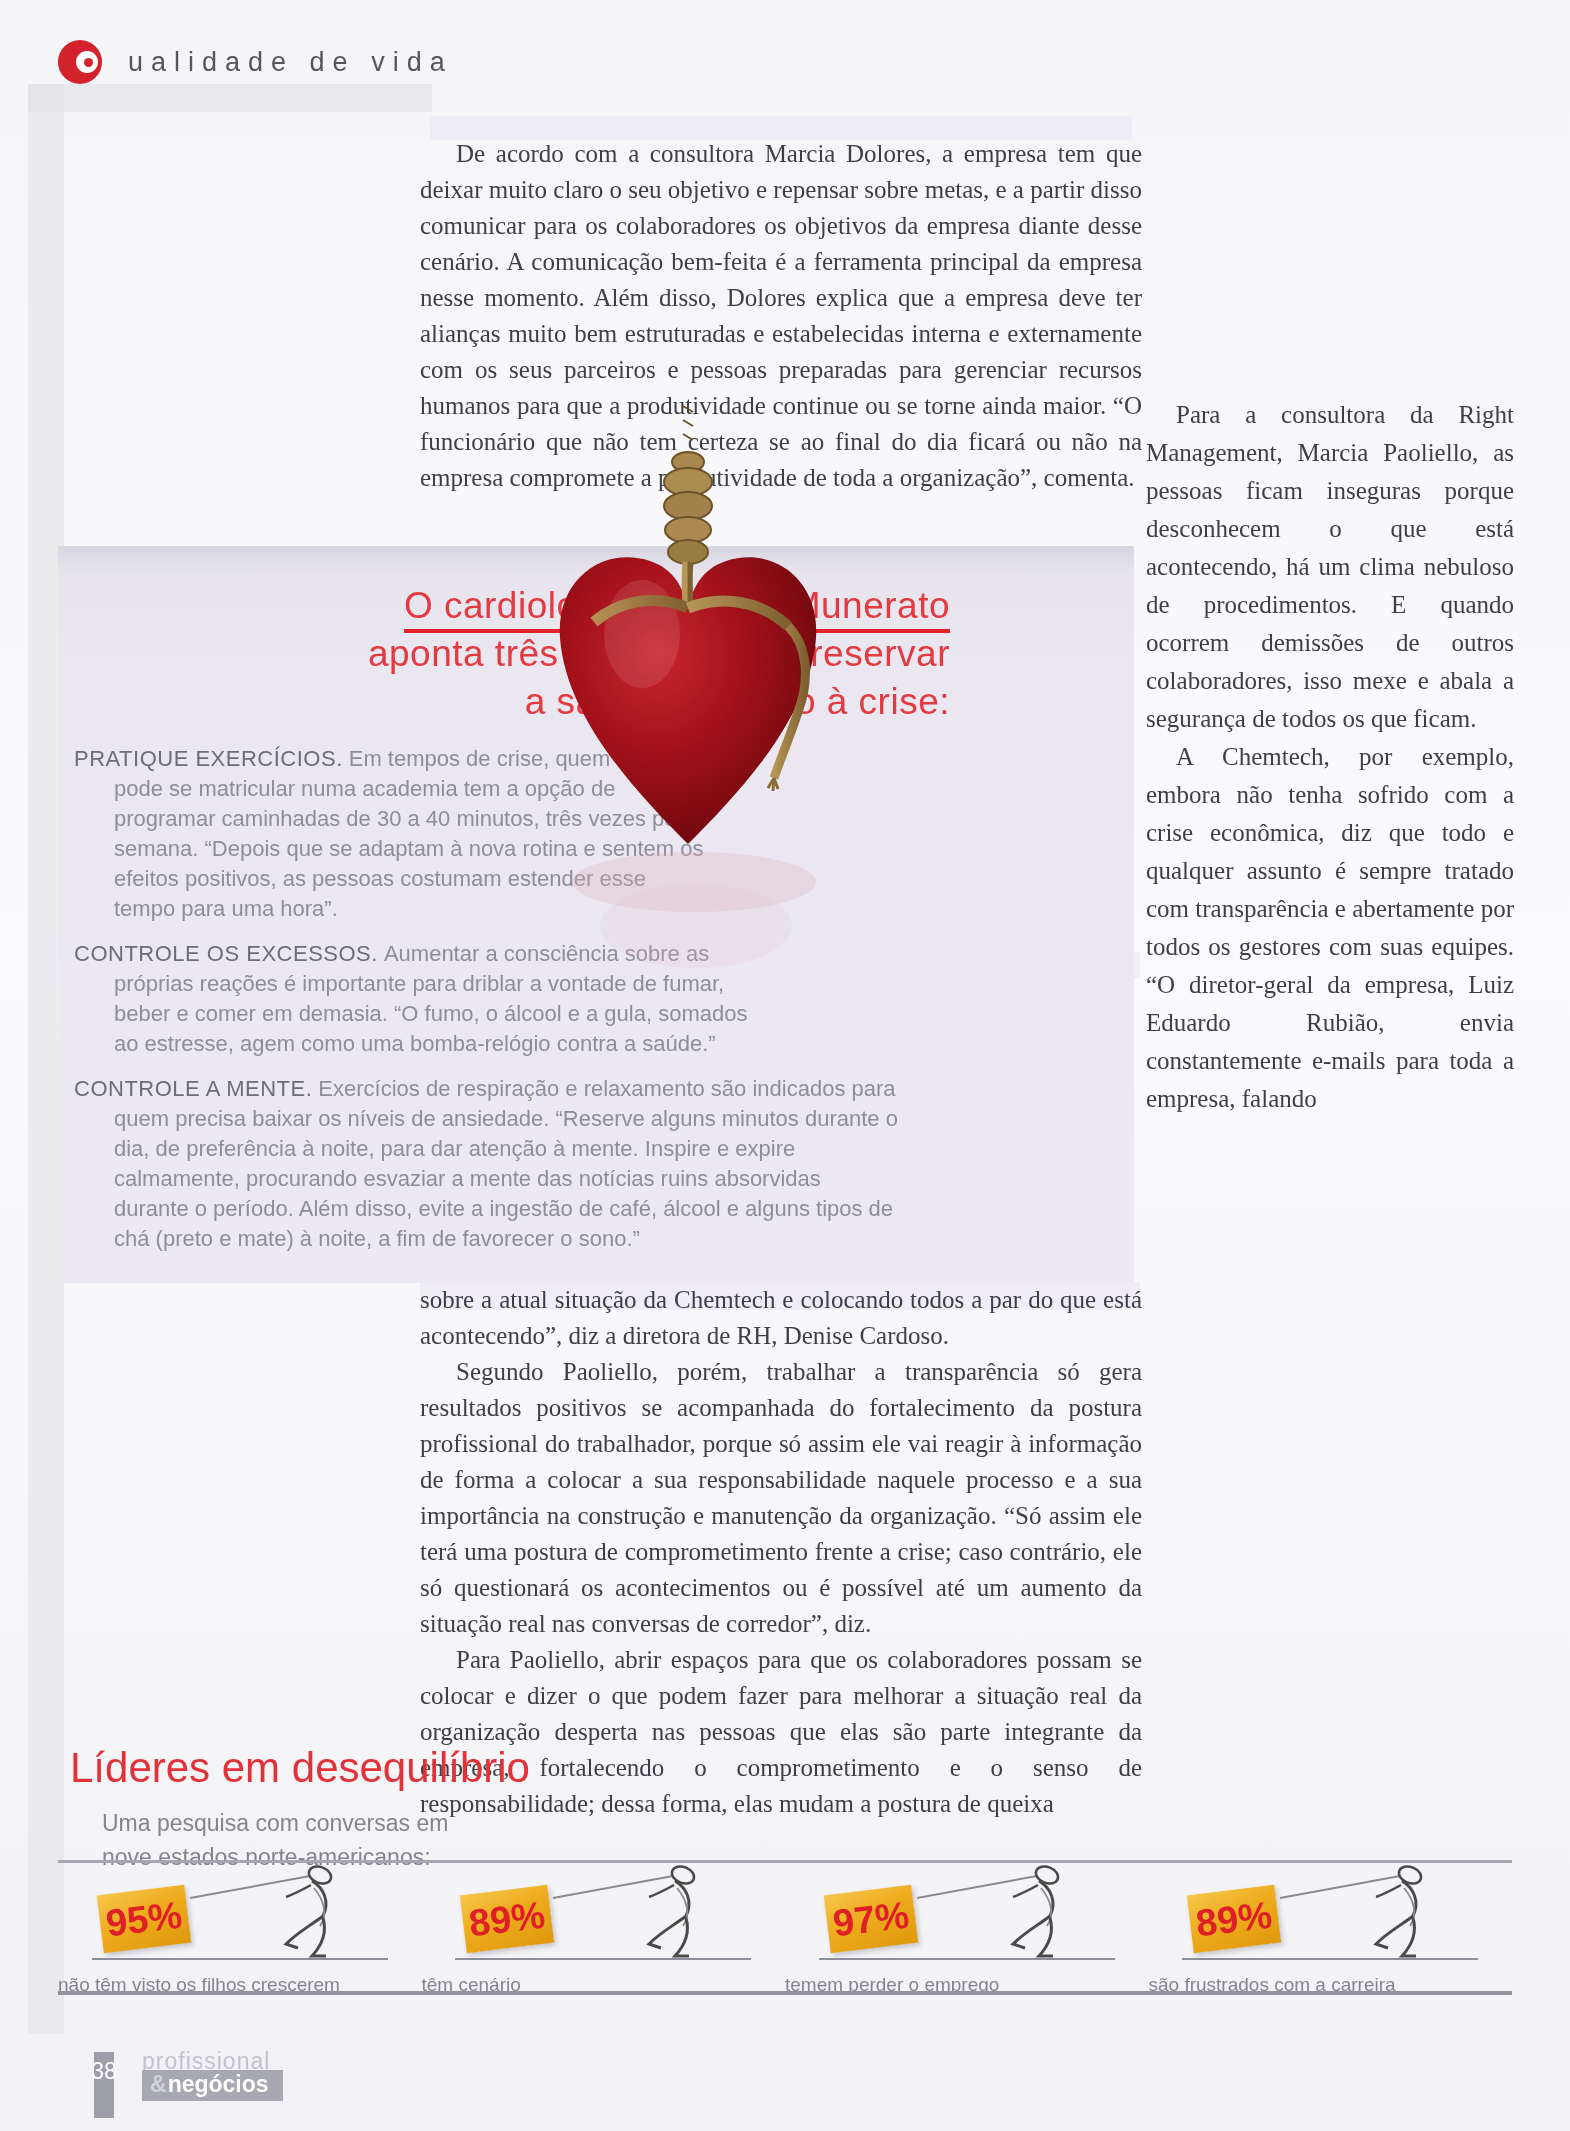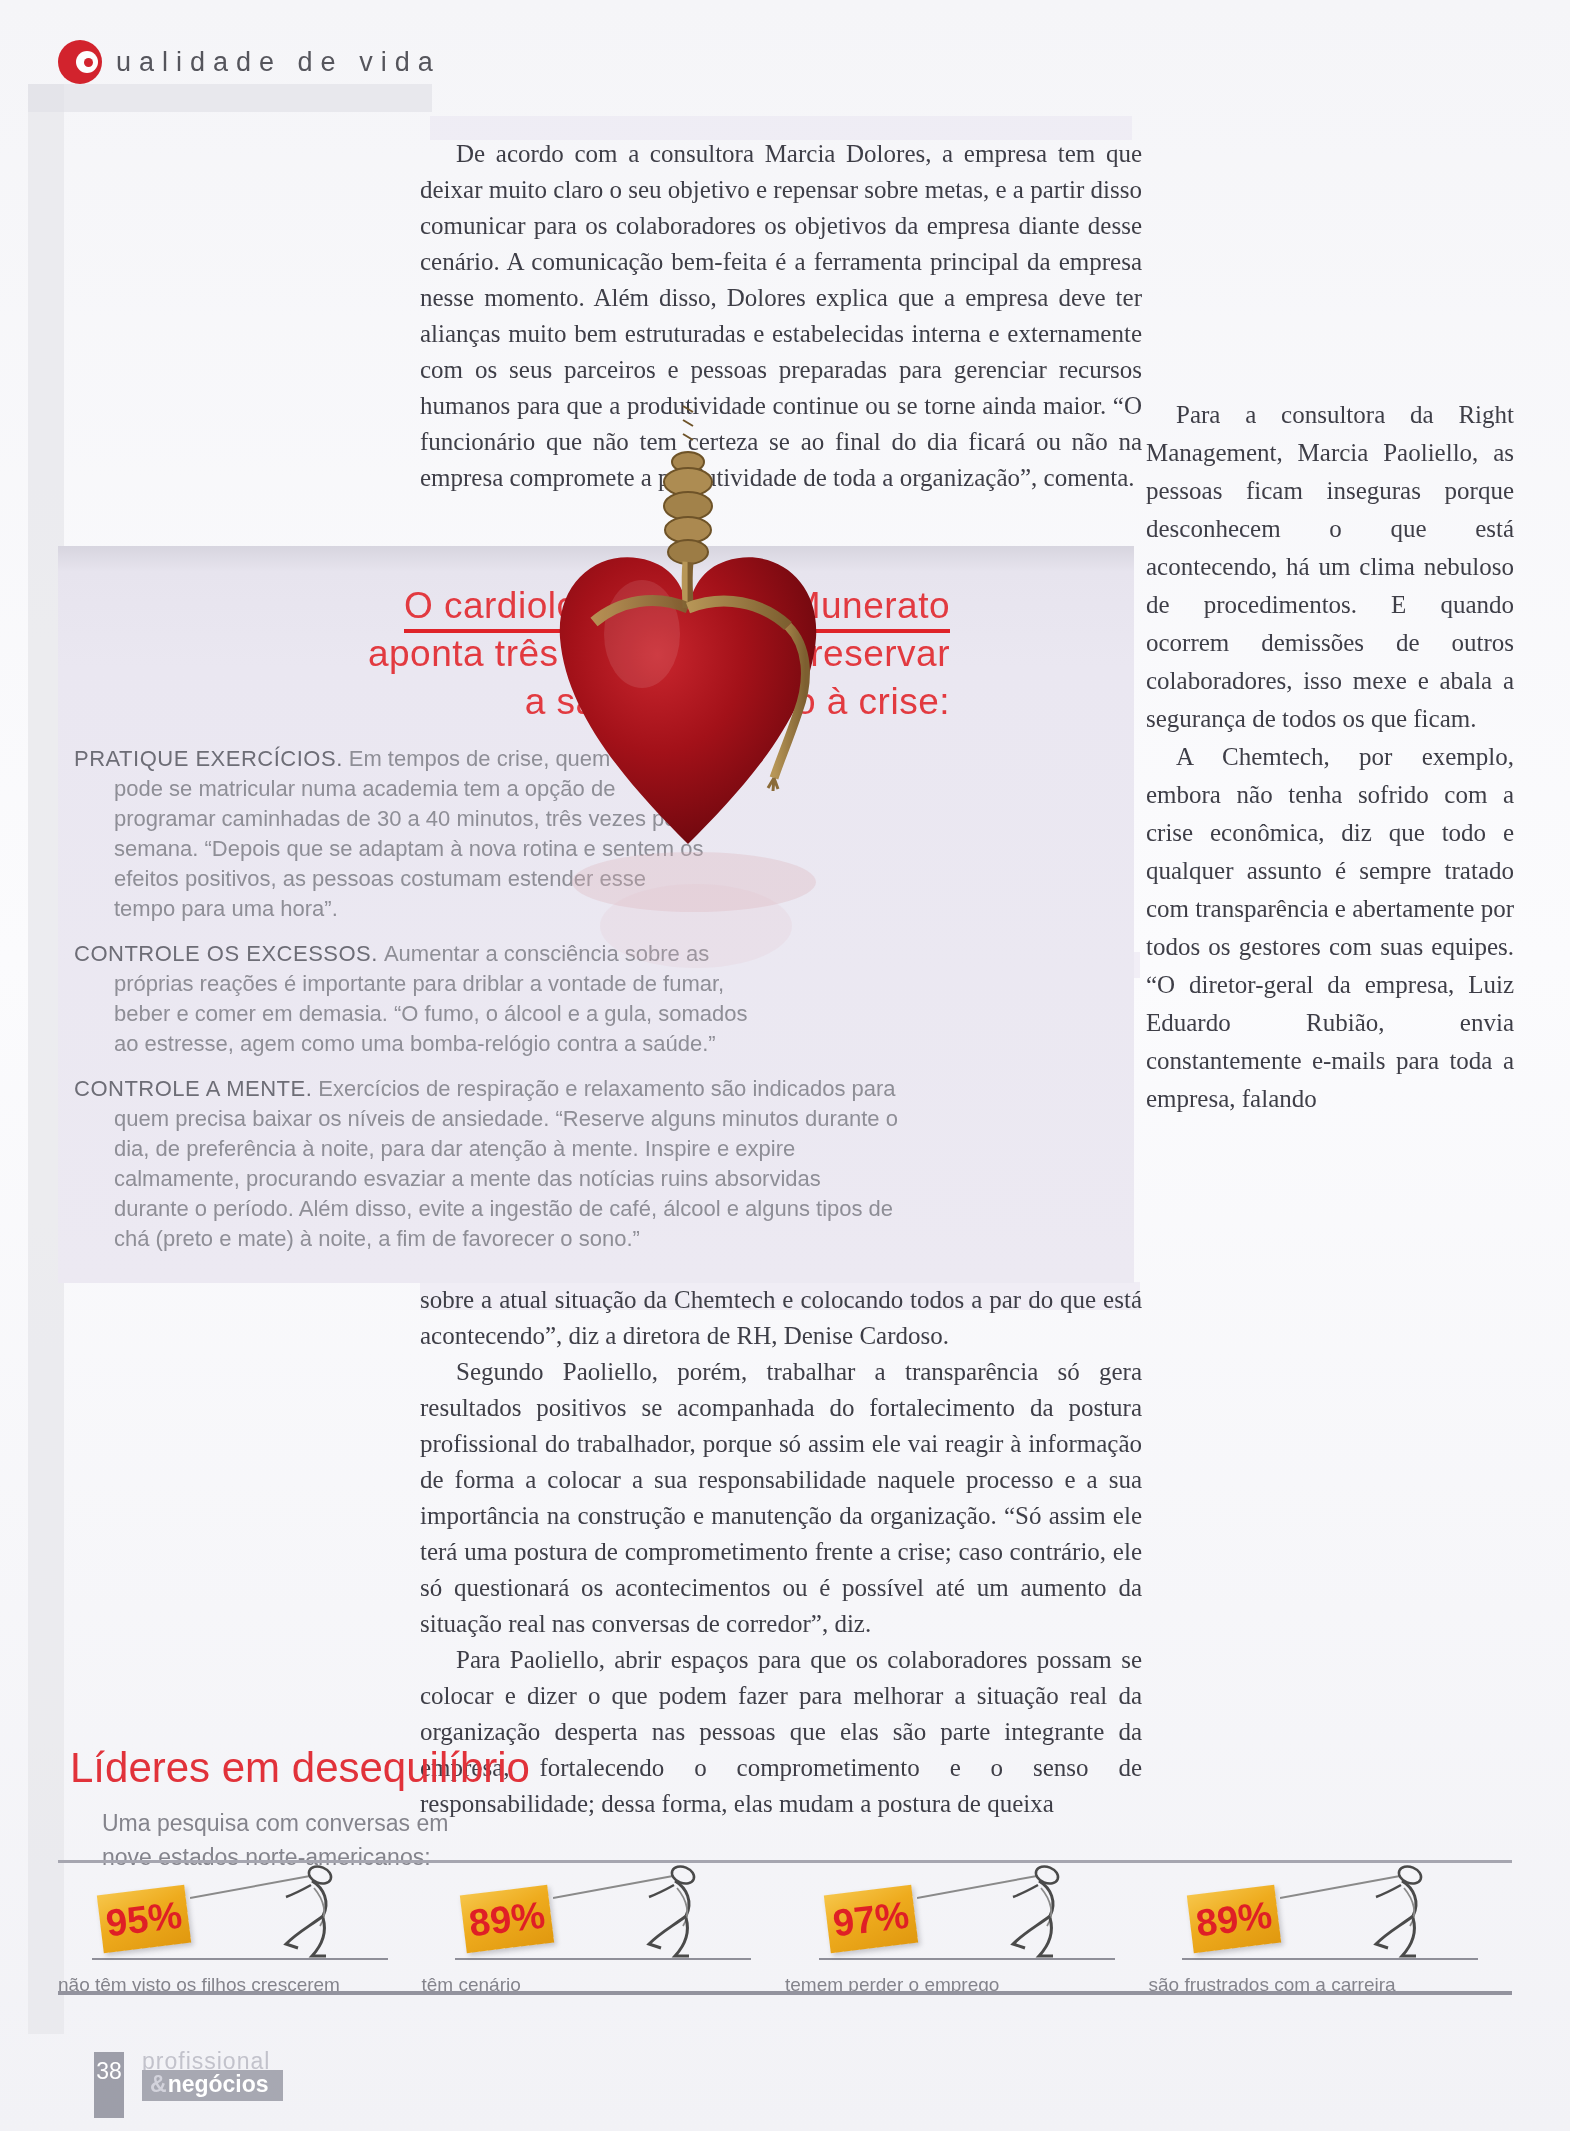--- a/index.html
+++ b/index.html
@@ -11,21 +11,21 @@
   }
   
   .artifact{position:absolute;pointer-events:none;}
   .strip-left{left:28px;top:84px;width:36px;height:1950px;background:#e7e7eb;opacity:.75;}
   .band-topleft{left:28px;top:84px;width:404px;height:28px;background:#e1e1e7;opacity:.65;}
   .streak{background:#e7e2f0;}
   .streak1{left:430px;top:116px;width:702px;height:24px;opacity:.45;}
   .streak2{left:828px;top:952px;width:312px;height:26px;opacity:.5;}
   .streak3{left:420px;top:1282px;width:720px;height:28px;opacity:.5;}
   
-  .masthead{position:absolute;left:58px;top:40px;display:flex;align-items:center;gap:14px;z-index:4;}
+  .masthead{position:absolute;left:58px;top:40px;display:flex;align-items:center;gap:26px;z-index:4;}
   .q-logo{position:relative;width:44px;height:44px;border-radius:50%;background:#d2232d;}
   .q-logo .q-inner{position:absolute;left:18px;top:11px;width:22px;height:22px;border-radius:50%;background:#fdfdfd;}
   .q-logo .q-dot{position:absolute;left:26px;top:18px;width:9px;height:9px;border-radius:50%;background:#d2232d;}
   .masthead-text{font-family:"Liberation Sans",sans-serif;font-size:27px;color:#55555c;letter-spacing:8px;}
   
   .serifblock{position:absolute;color:#3e3e47;text-align:justify;z-index:2;}
   .serifblock p{margin:0;}
   .p-intro{left:420px;top:136px;width:722px;font-size:25px;line-height:36px;}
   .p-intro p{text-indent:36px;}
   .col-right{left:1146px;top:396px;width:368px;font-size:25px;line-height:38px;}
@@ -64,21 +64,21 @@
     position:absolute;left:8px;top:16px;width:88px;height:58px;transform:rotate(-7deg);
     background:linear-gradient(160deg,#f6c64b 0%,#eeab1d 45%,#e0980f 100%);
     box-shadow:2px 3px 5px rgba(60,60,70,.25);
     display:flex;align-items:center;justify-content:center;
   }
   .sign span{font-family:"Liberation Sans",sans-serif;font-weight:bold;font-size:38px;color:#df1f26;}
   .figure-svg{position:absolute;left:98px;top:-10px;width:200px;height:100px;}
   .stat-label{margin-top:14px;font-family:"Liberation Sans",sans-serif;font-size:19px;color:#84848c;}
   
   .pageno-box{
-    position:absolute;left:94px;top:2052px;width:30px;height:66px;background:#9d9ea9;z-index:2;
+    position:absolute;left:94px;top:2052px;width:20px;height:66px;background:#9d9ea9;z-index:2;
     color:#fff;font-family:"Liberation Sans",sans-serif;font-size:23px;
     display:flex;justify-content:center;align-items:flex-start;padding-top:6px;box-sizing:border-box;
   }
   .brand{position:absolute;left:142px;top:2050px;z-index:2;font-family:"Liberation Sans",sans-serif;}
   .brand-top{display:block;color:#c2c2cb;font-size:23px;letter-spacing:1px;line-height:22px;}
   .brand-box{display:inline-block;background:#a7a8b2;color:#fff;font-weight:bold;font-size:23px;padding:1px 14px 3px 8px;margin-top:-2px;}
   .brand-box .amp{color:#d3d3dc;margin-right:1px;}
 </style>
 </head>
 <body>

